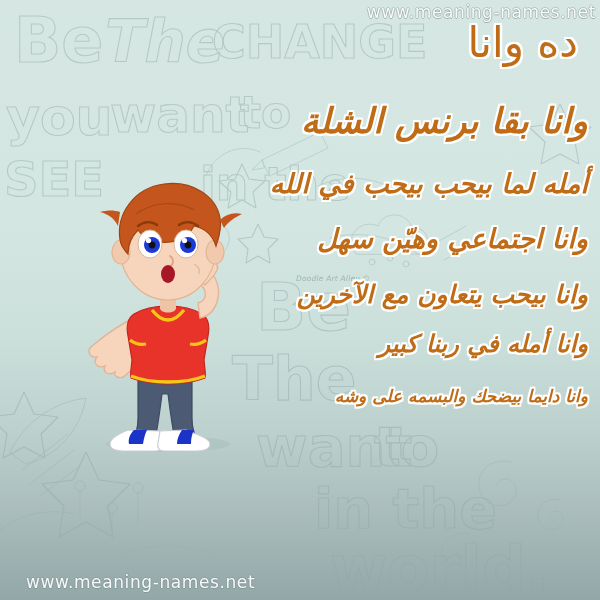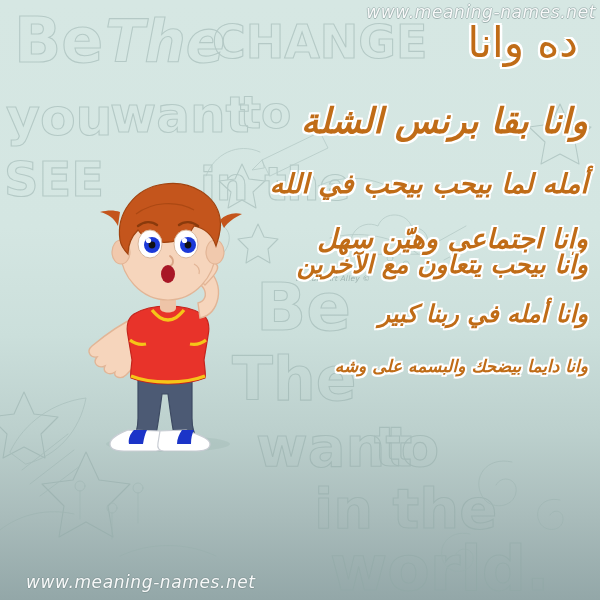--- a/index.html
+++ b/index.html
@@ -73,21 +73,20 @@
     font-size: 17px;
     letter-spacing: .6px;
     color: rgba(255,255,255,.94);
     text-shadow:
        0 1px 0 rgba(120,140,140,.55),
        0 -1px 0 rgba(120,140,140,.35),
        1px 0 0 rgba(120,140,140,.35),
       -1px 0 0 rgba(120,140,140,.35);
     white-space: nowrap;
     pointer-events: none;
-    font-style: italic;
   }
   .watermark-top   { right: 4px;  top: 2px; }
   .watermark-bottom{ left: 26px;  top: 572px; font-size: 17px; }
 
   
   .character {
     position: absolute;
     left: 76px;
     top: 168px;
     width: 196px;
@@ -116,21 +115,21 @@
        1.6px -1.6px 0 #ffffff,
       -1.6px  1.6px 0 #ffffff,
        1.6px  1.6px 0 #ffffff,
        0 -1.8px 0 #ffffff,
        0  1.8px 0 #ffffff,
       -1.8px 0 0 #ffffff,
        1.8px 0 0 #ffffff;
   }
   .line-1 { font-size: 35px; margin-bottom: 31px; }
   .line-2 { font-size: 27px; margin-bottom: 28px; }
-  .line-3 { font-size: 27px; }
+  .line-3 { font-size: 27px; margin-bottom: 30px; }
   .line-4 { font-size: 25px; margin-bottom: 25px; }
   .line-5 { font-size: 24px; margin-bottom: 29px; }
   .line-6 { font-size: 17px; margin-top: 32px; }
 
   
   .title {
     position: absolute;
     right: 22px;
     top: 22px;
     direction: rtl;

